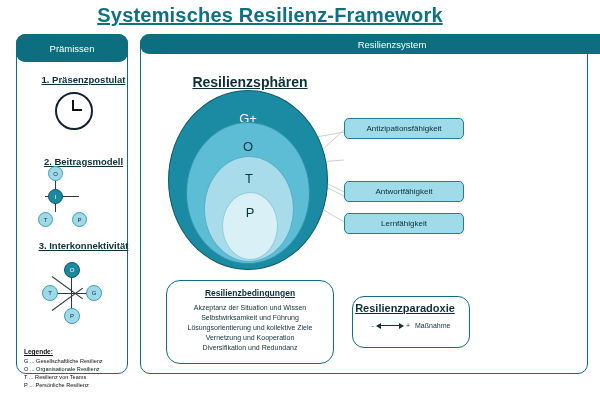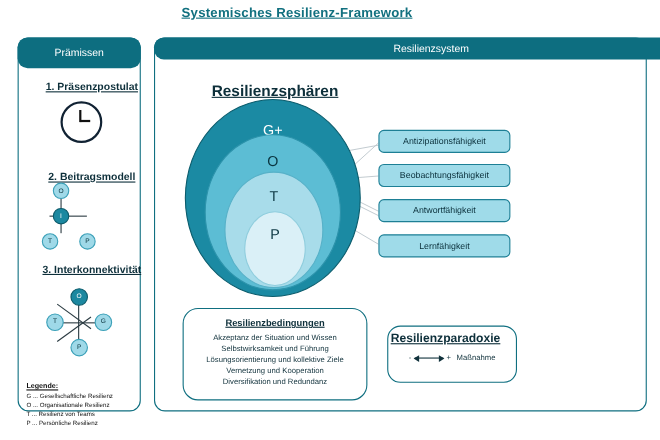--- a/index.html
+++ b/index.html
@@ -21,21 +21,21 @@
     width: 600px; height: 400px;
   }
 
   
   #title {
     position: absolute;
     left: 60px;
     top: 4px;
     width: 420px;
     text-align: center;
-    font-size: 12px;
+    font-size: 20px;
     font-weight: bold;
     color: #11707f;
     text-decoration: underline;
     letter-spacing: 0.2px;
   }
 
   
   .panel {
     position: absolute;
     border: 1.2px solid #0f6f80;
@@ -382,21 +382,20 @@
     </div>
     <div class="oval" id="oval-t">
       <span>T</span>
     </div>
     <div class="oval" id="oval-p">
       <span>P</span>
     </div>
   </div>
 
   <div class="cap-box" style="top:118px;">Antizipationsfähigkeit</div>
-  <div class="cap-box" style="top:149px;">Beobachtungsfähigkeit</div>
   <div class="cap-box" style="top:181px;">Antwortfähigkeit</div>
   <div class="cap-box" style="top:213px;">Lernfähigkeit</div>
 
   <div class="panel" id="bedingungen-panel"></div>
   <div id="bedingungen-title">Resilienzbedingungen</div>
   <div class="bed-line" style="top:304px;">Akzeptanz der Situation und Wissen</div>
   <div class="bed-line" style="top:314px;">Selbstwirksamkeit und Führung</div>
   <div class="bed-line" style="top:324px;">Lösungsorientierung und kollektive Ziele</div>
   <div class="bed-line" style="top:334px;">Vernetzung und Kooperation</div>
   <div class="bed-line" style="top:344px;">Diversifikation und Redundanz</div>

